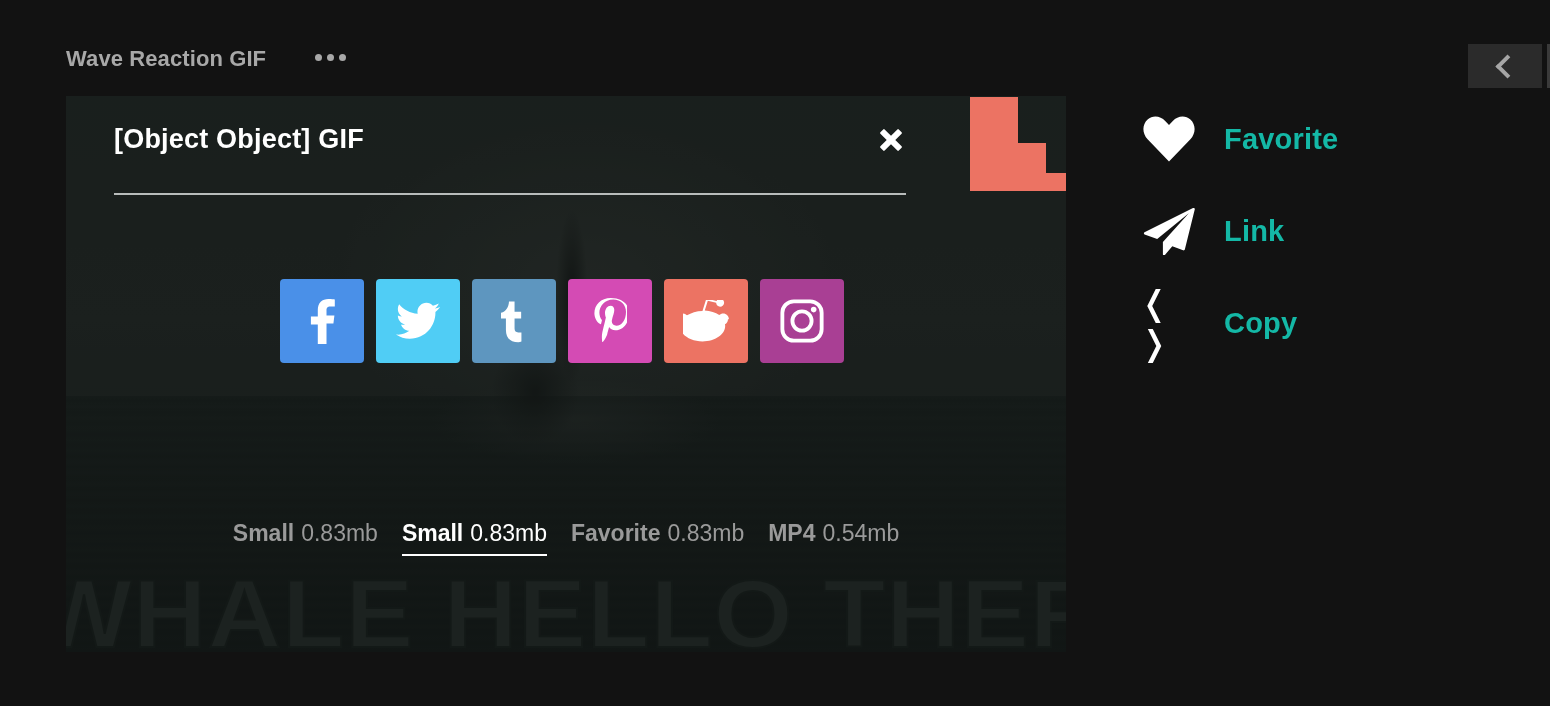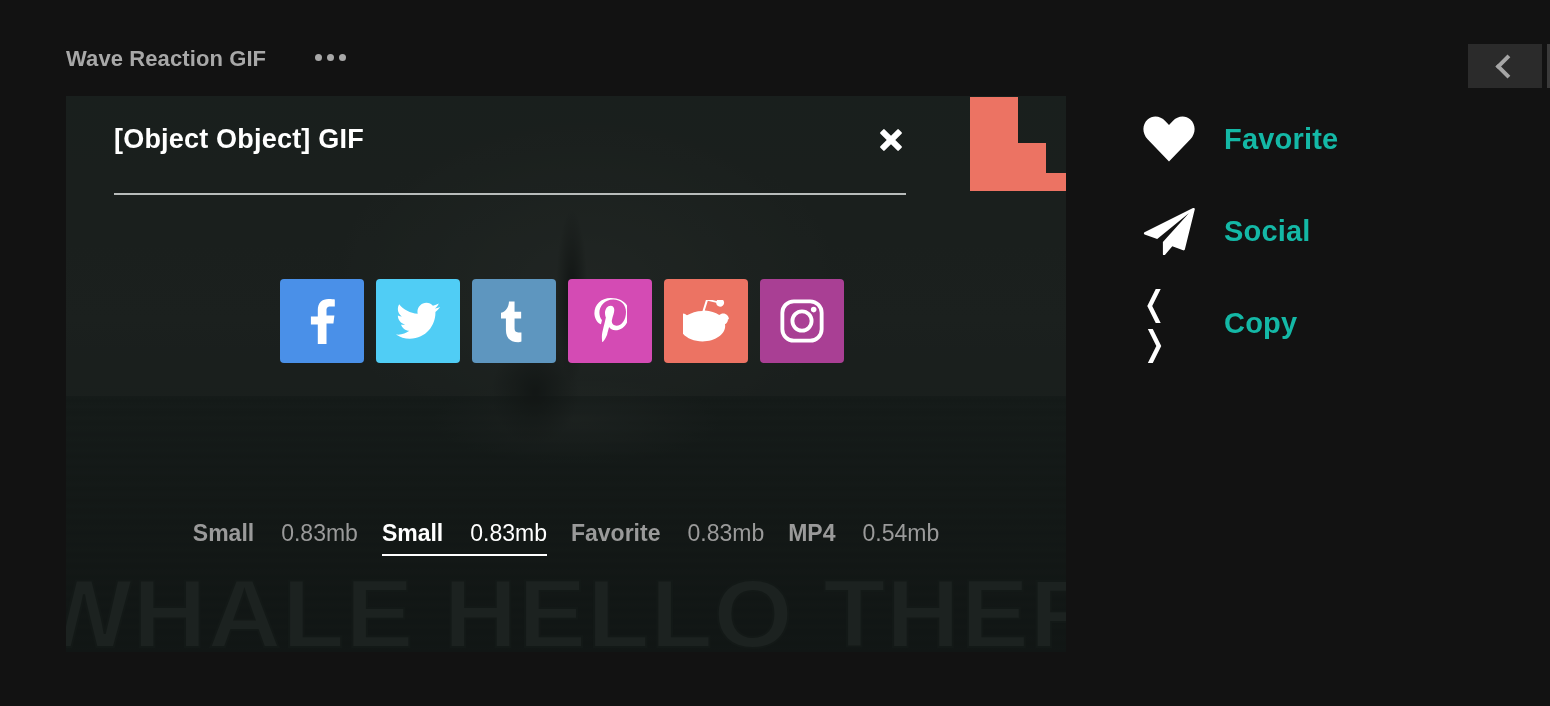--- a/index.html
+++ b/index.html
@@ -276,21 +276,20 @@
     font-size: 23px;
     font-weight: bold;
     color: #9a9a9a;
     white-space: nowrap;
   }
   .size-opt .sz {
     font-size: 23px;
     font-weight: normal;
     color: #9a9a9a;
     white-space: nowrap;
-    margin-left: 20px;
   }
   .size-opt.active .name,
   .size-opt.active .sz { color: #ffffff; }
   .size-opt.active { border-bottom-color: #ffffff; }
 
   
   .action-rail {
     position: absolute;
     left: 1140px;
     top: 108px;
@@ -441,21 +440,21 @@
     </span>
     <span class="action-label">Favorite</span>
   </div>
 
   <div class="action-item">
     <span class="action-icon">
       <svg width="52" height="48" viewBox="0 0 52 48" aria-hidden="true">
         <path fill="#ffffff" d="M50 1 1.5 25.3c-.9.5-.8 1.8.1 2.1l12.6 4.6L45.8 6.2 19.9 34.9v12.4c0 1 1.3 1.5 2 .7l7.4-8.7 10.8 4c.8.3 1.6-.2 1.8-1L51.8 2.3C52 1.3 51 .6 50 1z"></path>
       </svg>
     </span>
-    <span class="action-label">Social</span>
+    <span class="action-label">Link</span>
   </div>
 
   <div class="action-item">
     <span class="action-icon embed-glyph">❬ ❭</span>
     <span class="action-label">Copy</span>
   </div>
 
 </div>
 
 </body></html>

